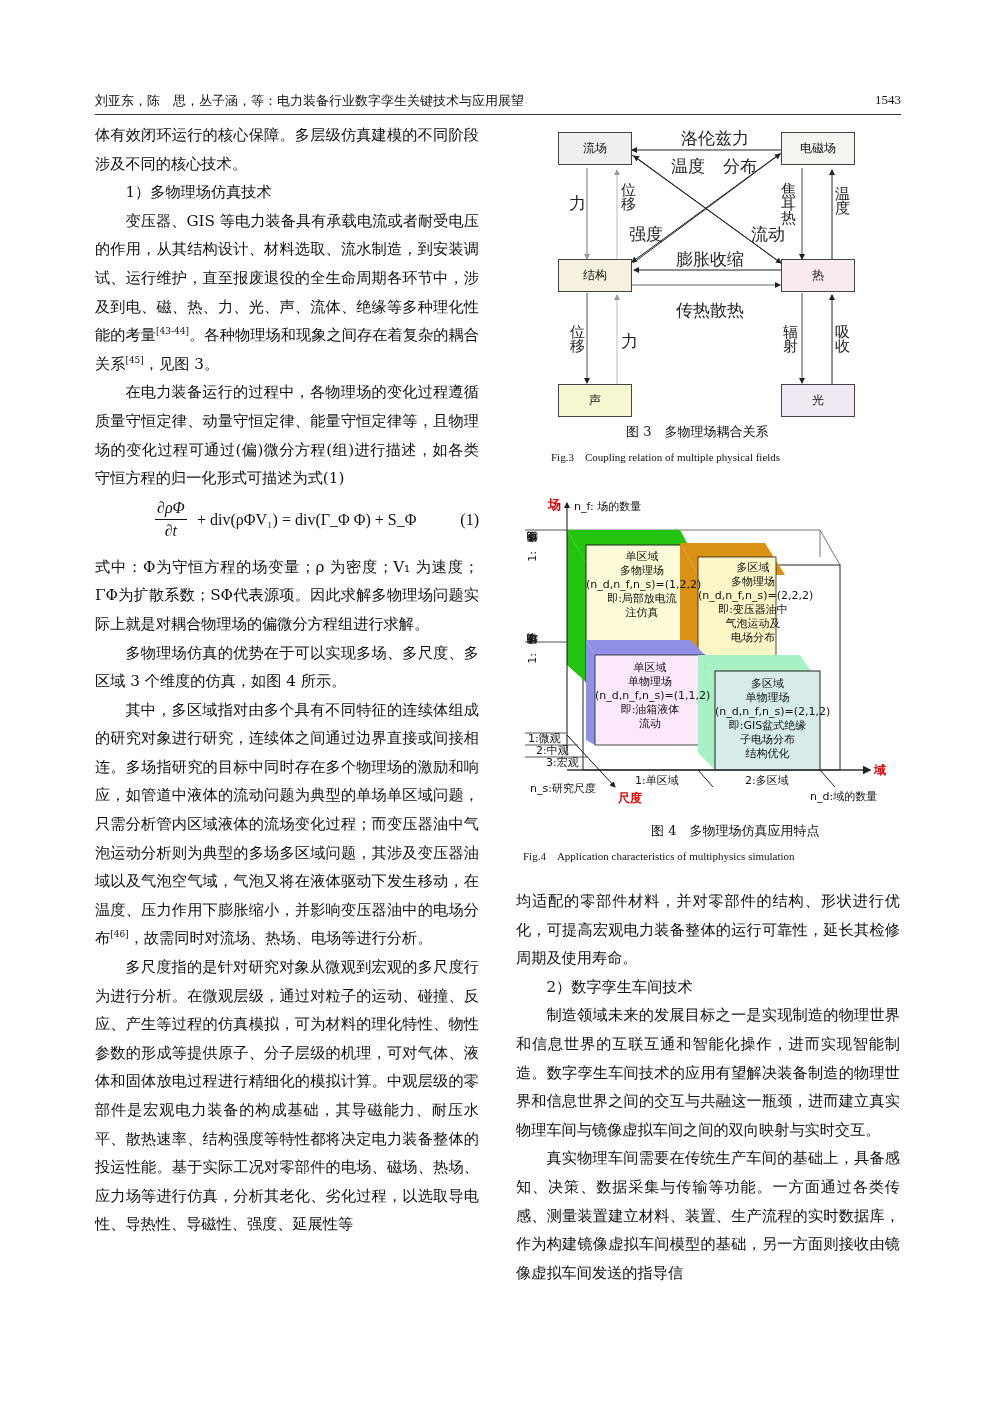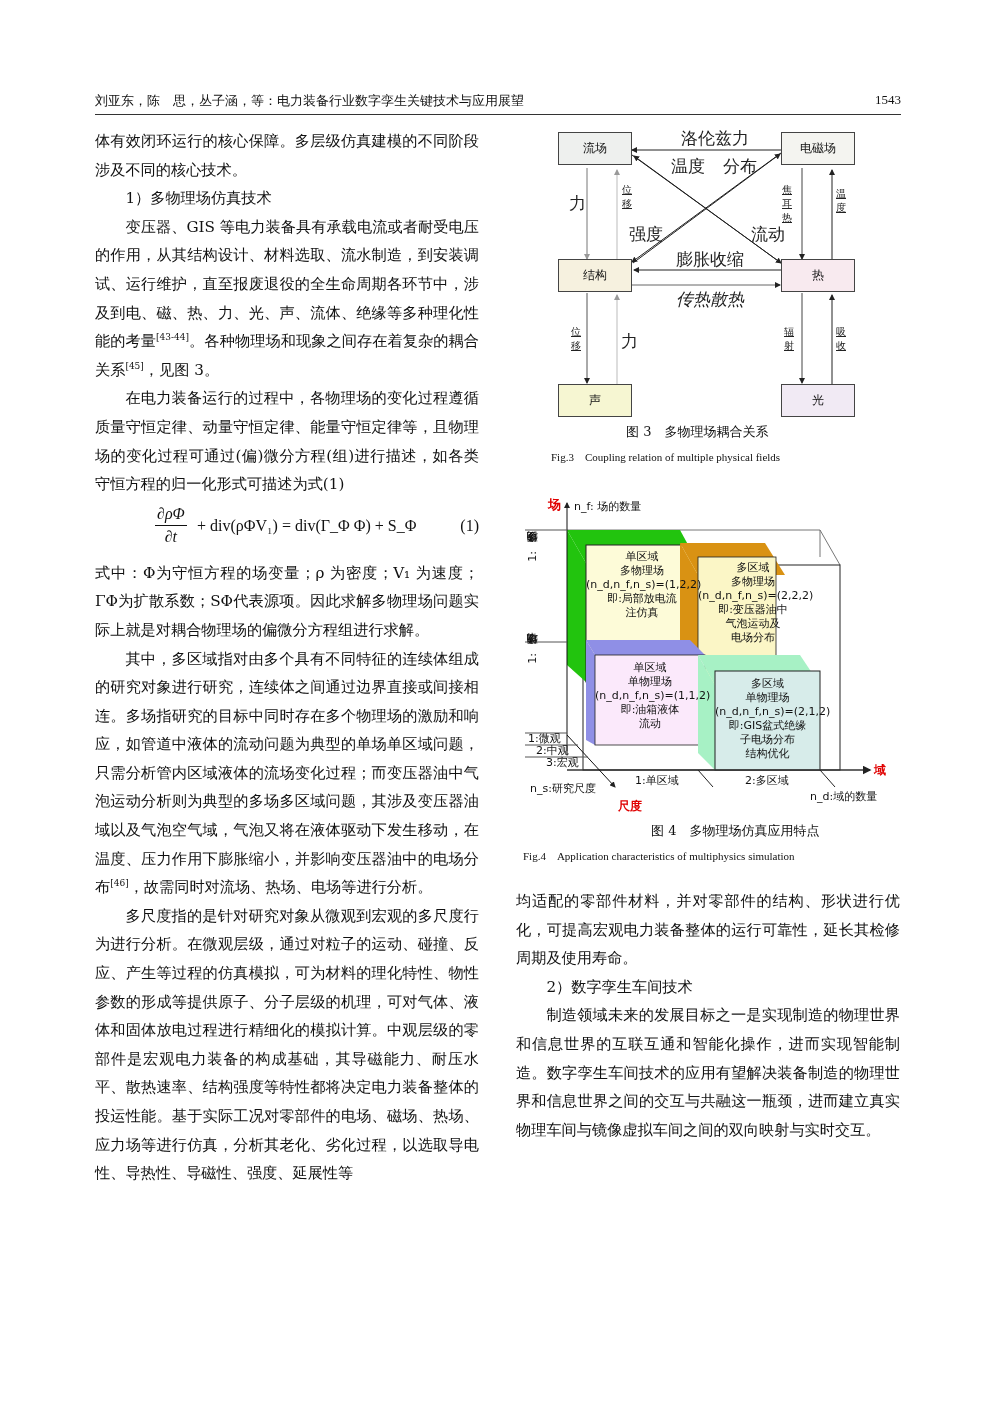--- a/index.html
+++ b/index.html
@@ -5,34 +5,34 @@
   html,body{margin:0;padding:0;background:#fff;}
   body{width:992px;height:1403px;position:relative;overflow:hidden;font-family:"DejaVu Serif","Liberation Serif",serif;color:#111;}
   .header{position:absolute;left:95px;top:92px;width:806px;height:20px;font-size:13px;}
   .header .authors{position:absolute;left:0;top:0;}
   .header .pageno{position:absolute;right:0;top:0;font-family:"Liberation Serif",serif;}
   .header-rule{position:absolute;left:95px;top:114px;width:806px;height:0;border-top:1.5px solid #333;}
   .col{position:absolute;width:384px;font-size:15.2px;line-height:28.6px;}
   .col p{margin:0;text-align:justify;text-align-last:left;}
   .col p.ind{text-indent:2em;}
   .col p.sec{text-indent:2em;}
-  #left-col{left:95px;top:127px;}
+  #left-col{left:95px;top:121px;}
   #right-col{left:516px;top:887px;}
   sup{font-size:9px;line-height:0;vertical-align:super;}
   .eq{position:relative;height:60px;font-family:"Liberation Serif",serif;font-size:16px;}
   .eq .frac{position:absolute;left:60px;top:4px;text-align:center;}
   .eq .frac .num{display:block;border-bottom:1px solid #111;padding:0 2px;line-height:22px;font-style:italic;}
   .eq .frac .den{display:block;line-height:22px;font-style:italic;}
   .eq .rest{position:absolute;left:102px;top:16px;line-height:22px;}
   .eq .num-label{position:absolute;right:0;top:16px;line-height:22px;}
   
   #fig3{position:absolute;left:555px;top:125px;width:330px;height:300px;}
   .box{position:absolute;width:72px;height:31px;border:1px solid #444;font-size:12px;display:flex;align-items:center;justify-content:center;font-family:Liberation Sans, sans-serif;}
   .flabel{position:absolute;font-size:17px;font-family:"DejaVu Sans",sans-serif;color:#222;white-space:nowrap;}
-  .vlabel{position:absolute;font-size:10px;font-family:"DejaVu Sans",sans-serif;color:#222;width:12px;line-height:14px;text-align:center;text-decoration:underline;}
+  .vlabel{position:absolute;font-size:15px;font-family:"DejaVu Sans",sans-serif;color:#222;width:12px;line-height:14px;text-align:center;}
   .cap{position:absolute;font-size:13px;white-space:nowrap;text-align:center;}
   .cap-en{font-family:"Liberation Serif",serif;font-size:11px;}
   
   #fig4{position:absolute;left:520px;top:495px;width:375px;height:315px;}
   .f4t{position:absolute;font-size:11px;font-family:"DejaVu Sans",sans-serif;text-align:center;line-height:14px;color:#111;white-space:nowrap;}
   .red{color:#e00000;font-weight:bold;}
 </style>
 </head>
 <body>
 
@@ -49,20 +49,21 @@
   <p class="ind">在电力装备运行的过程中，各物理场的变化过程遵循质量守恒定律、动量守恒定律、能量守恒定律等，且物理场的变化过程可通过(偏)微分方程(组)进行描述，如各类守恒方程的归一化形式可描述为式(1)</p>
   <div class="eq">
     <span class="frac">
       <span class="num">∂ρΦ</span>
       <span class="den">∂t</span>
     </span>
     <span class="rest">+ div(ρΦV₁) = div(Γ_Φ Φ) + S_Φ</span>
     <span class="num-label">(1)</span>
   </div>
   <p>式中：Φ为守恒方程的场变量；ρ 为密度；V₁ 为速度；ΓΦ为扩散系数；SΦ代表源项。因此求解多物理场问题实际上就是对耦合物理场的偏微分方程组进行求解。</p>
+  <p class="ind">多物理场仿真的优势在于可以实现多场、多尺度、多区域 3 个维度的仿真，如图 4 所示。</p>
   <p class="ind"><span>其中，多区域指对由多个具有不同特征的连续体组成的研究对象进行研究，连续体之间通过边界直接或间接相连。多场指研究的目标中同时存在多个物理场的激励和响应，如管道中液体的流动问题为典型的单场单区域问题，只需分析管内区域液体的流场变化过程；而变压器油中气泡运动分析则为典型的多场多区域问题，其涉及变压器油域以及气泡空气域，气泡又将在液体驱动下发生移动，在温度、压力作用下膨胀缩小，并影响变压器油中的电场分布</span><sup>[46]</sup><span>，故需同时对流场、热场、电场等进行分析。</span></p>
   <p class="ind">多尺度指的是针对研究对象从微观到宏观的多尺度行为进行分析。在微观层级，通过对粒子的运动、碰撞、反应、产生等过程的仿真模拟，可为材料的理化特性、物性参数的形成等提供原子、分子层级的机理，可对气体、液体和固体放电过程进行精细化的模拟计算。中观层级的零部件是宏观电力装备的构成基础，其导磁能力、耐压水平、散热速率、结构强度等特性都将决定电力装备整体的投运性能。基于实际工况对零部件的电场、磁场、热场、应力场等进行仿真，分析其老化、劣化过程，以选取导电性、导热性、导磁性、强度、延展性等</p>
 </div>
 
 <div id="fig3">
   <svg width="330" height="300" style="position:absolute;left:0;top:0">
     <defs>
       <marker id="ah" markerWidth="6" markerHeight="6" refX="5" refY="3" orient="auto">
           <path d="M0,0 L6,3 L0,6 z" fill="#222"></path>
         </marker>
@@ -104,21 +105,21 @@
   <span class="flabel" style="left:126px;top:2px;">洛伦兹力</span>
   <span class="flabel" style="left:116px;top:30px;">温度</span>
   <span class="flabel" style="left:168px;top:30px;">分布</span>
   <span class="flabel" style="left:14px;top:67px;">力</span>
   <span class="vlabel" style="left:66px;top:58px;">位移</span>
   <span class="flabel" style="left:74px;top:98px;">强度</span>
   <span class="flabel" style="left:196px;top:98px;">流动</span>
   <span class="vlabel" style="left:226px;top:58px;">焦耳热</span>
   <span class="vlabel" style="left:280px;top:62px;">温度</span>
   <span class="flabel" style="left:121px;top:123px;">膨胀收缩</span>
-  <span class="flabel" style="left:121px;top:163px;font-style:italic;">传热散热</span>
+  <span class="flabel" style="left:121px;top:174px;">传热散热</span>
   <span class="vlabel" style="left:15px;top:200px;">位移</span>
   <span class="flabel" style="left:66px;top:205px;">力</span>
   <span class="vlabel" style="left:228px;top:200px;">辐射</span>
   <span class="vlabel" style="left:280px;top:200px;">吸收</span>
 </div>
 <div class="cap" style="left:626px;top:423px;">图 3　多物理场耦合关系</div>
 <div class="cap cap-en" style="left:551px;top:450px;">Fig.3　Coupling relation of multiple physical fields</div>
 
 <div id="fig4">
   <svg width="375" height="315" style="position:absolute;left:0;top:0">
@@ -166,21 +167,21 @@
   <span class="f4t" style="left:54px;top:5px;">n_f: 场的数量</span>
 
   <span class="f4t" style="left:6px;top:56px;writing-mode:vertical-rl;transform:rotate(180deg);">1:多物理场</span>
   <span class="f4t" style="left:6px;top:158px;writing-mode:vertical-rl;transform:rotate(180deg);">1:单物理场</span>
 
   <span class="f4t" style="left:8px;top:237px;">1:微观</span>
   <span class="f4t" style="left:16px;top:249px;">2:中观</span>
   <span class="f4t" style="left:26px;top:261px;">3:宏观</span>
 
   <span class="f4t" style="left:10px;top:287px;">n_s:研究尺度</span>
-  <span class="f4t red" style="left:98px;top:304px;font-size:12px;">尺度</span>
+  <span class="f4t red" style="left:98px;top:296px;font-size:12px;">尺度</span>
   <span class="f4t" style="left:115px;top:279px;">1:单区域</span>
   <span class="f4t" style="left:225px;top:279px;">2:多区域</span>
   <span class="f4t red" style="left:354px;top:268px;font-size:12px;">域</span>
   <span class="f4t" style="left:290px;top:295px;">n_d:域的数量</span>
 
   <div class="f4t" style="left:66px;top:55px;width:112px;">
     <div>单区域</div>
     <div>多物理场</div>
     <div>(n_d,n_f,n_s)=(1,2,2)</div>
     <div>即:局部放电流</div>
@@ -210,13 +211,14 @@
     <div>结构优化</div>
   </div>
 </div>
 <div class="cap" style="left:611px;top:822px;margin-left:40px;">图 4　多物理场仿真应用特点</div>
 <div class="cap cap-en" style="left:523px;top:849px;">Fig.4　Application characteristics of multiphysics simulation</div>
 
 <div id="right-col" class="col">
   <p>均适配的零部件材料，并对零部件的结构、形状进行优化，可提高宏观电力装备整体的运行可靠性，延长其检修周期及使用寿命。</p>
   <p class="sec">2）数字孪生车间技术</p>
   <p class="ind">制造领域未来的发展目标之一是实现制造的物理世界和信息世界的互联互通和智能化操作，进而实现智能制造。数字孪生车间技术的应用有望解决装备制造的物理世界和信息世界之间的交互与共融这一瓶颈，进而建立真实物理车间与镜像虚拟车间之间的双向映射与实时交互。</p>
+  <p class="ind">真实物理车间需要在传统生产车间的基础上，具备感知、决策、数据采集与传输等功能。一方面通过各类传感、测量装置建立材料、装置、生产流程的实时数据库，作为构建镜像虚拟车间模型的基础，另一方面则接收由镜像虚拟车间发送的指导信</p>
 </div>
 
 </body></html>

